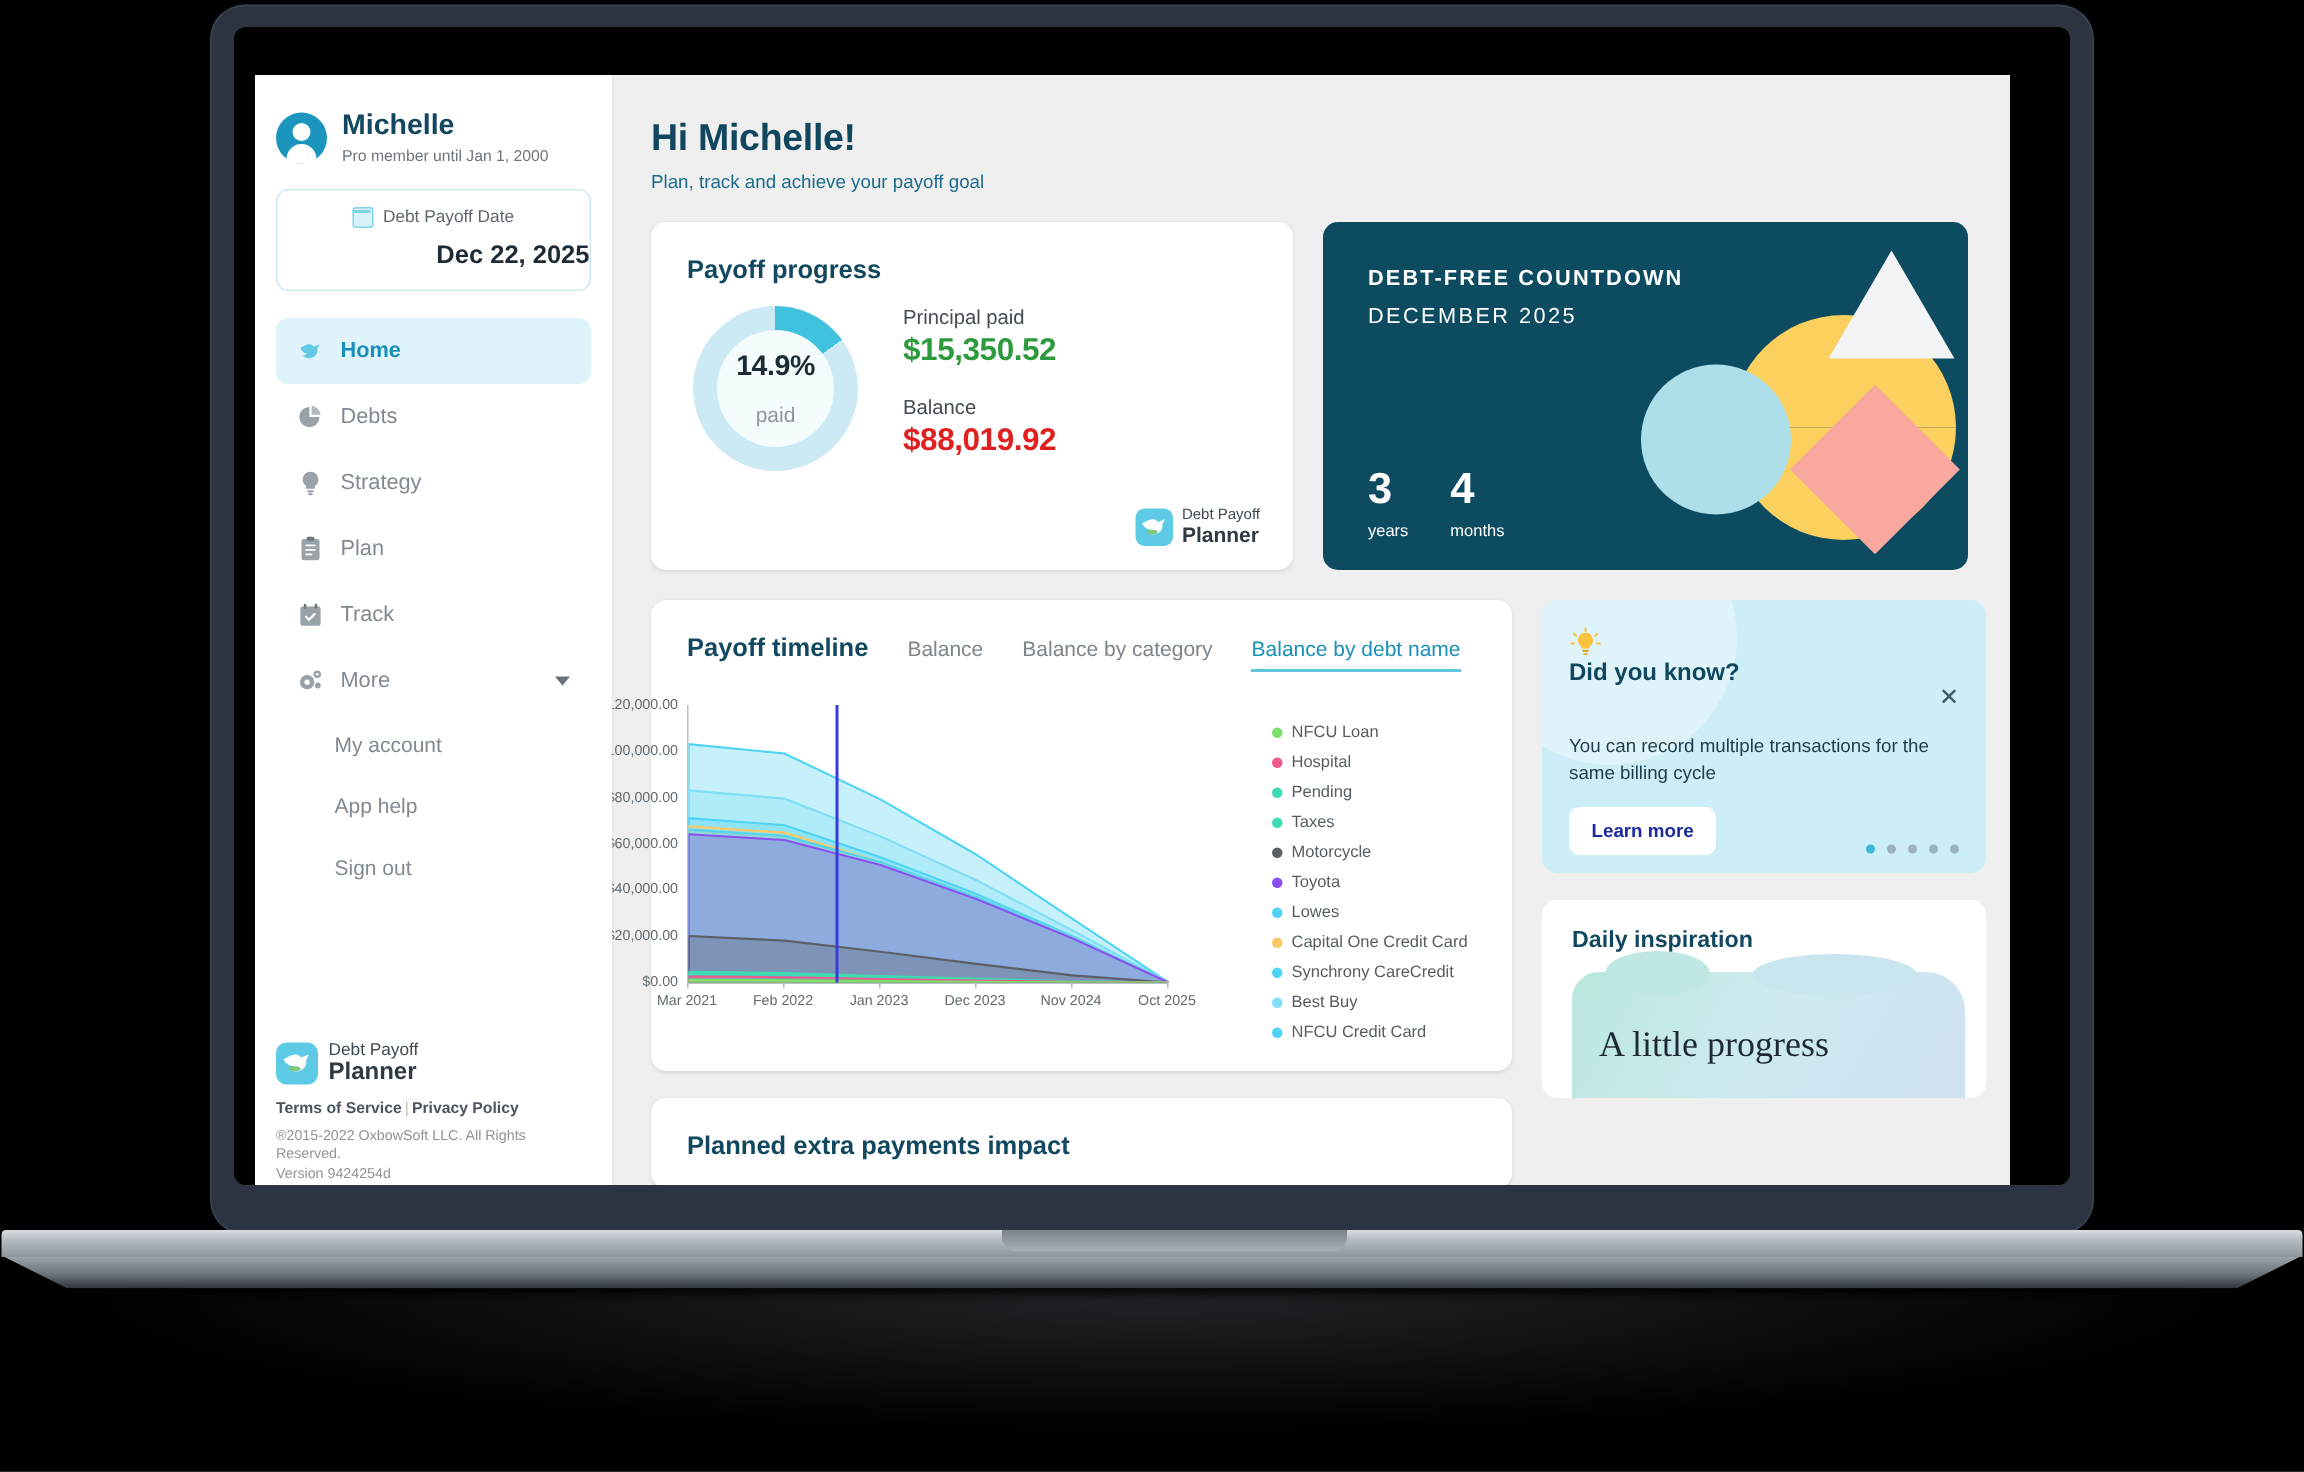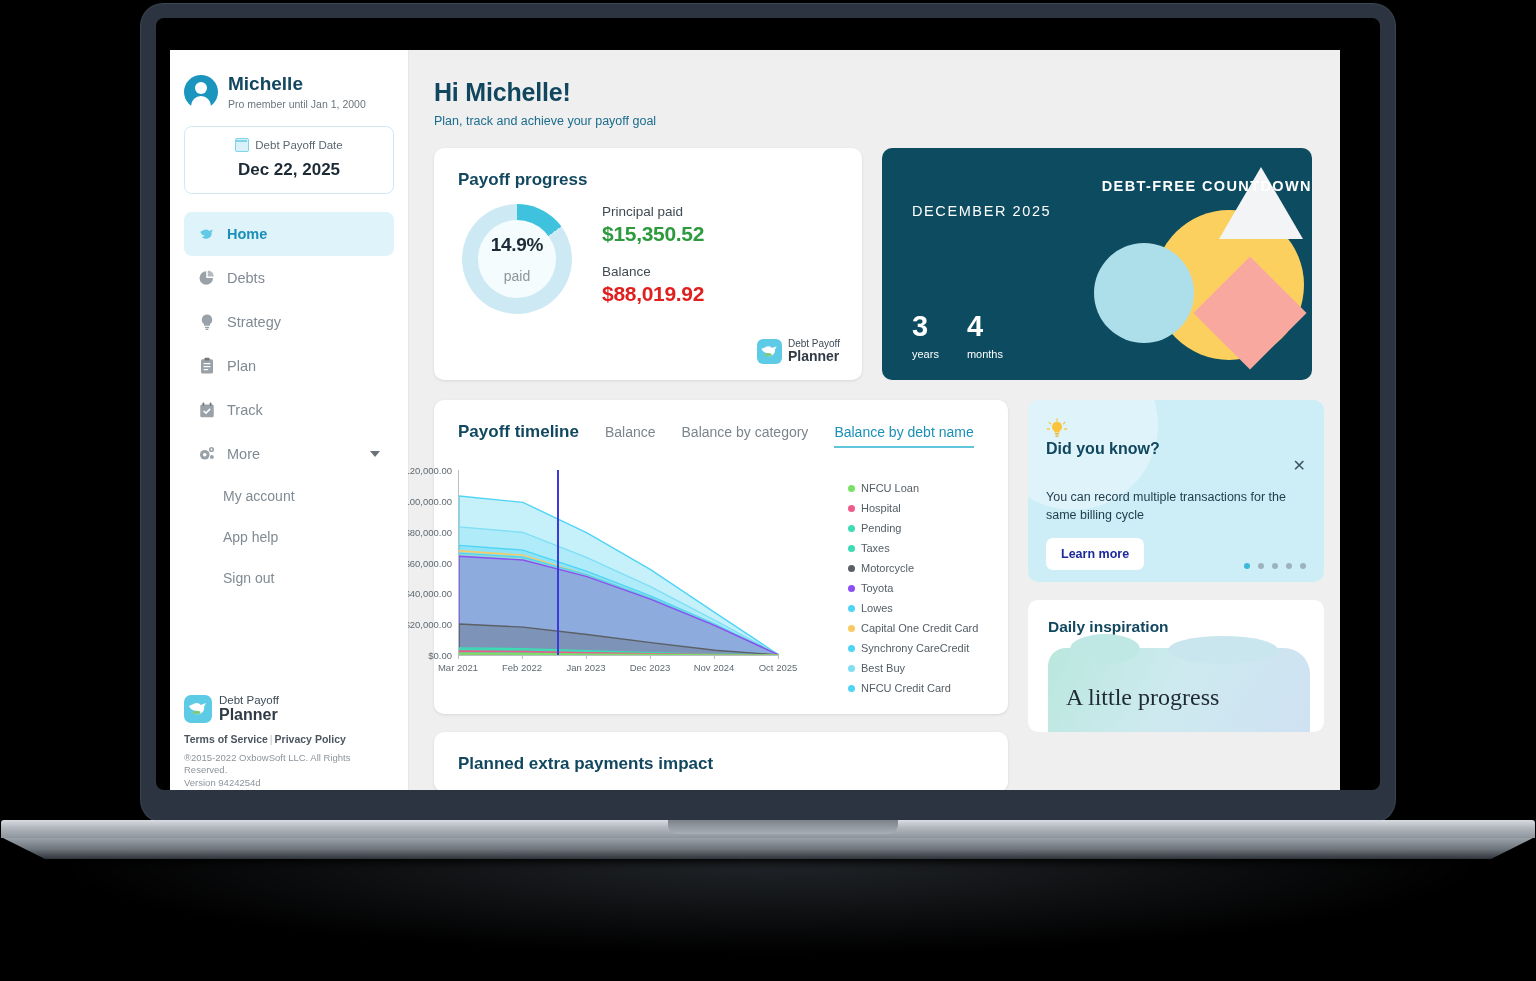--- a/index.html
+++ b/index.html
@@ -32,21 +32,21 @@
   
   .sidebar{position:absolute;left:0;top:0;width:238px;height:740px;background:#fff;
            border-right:1px solid #e6e6e6;}
   .profile{display:flex;align-items:center;gap:10px;padding:24px 0 0 14px;}
   .avatar{width:34px;height:34px;border-radius:50%;background:#1b95bd;position:relative;flex:0 0 auto;}
   .avatar:before{content:"";position:absolute;left:11px;top:7px;width:12px;height:12px;border-radius:50%;background:#fff;}
   .avatar:after{content:"";position:absolute;left:7px;top:21px;width:20px;height:13px;border-radius:10px 10px 0 0;background:#fff;}
   .uname{font-size:19px;font-weight:bold;color:#12475f;line-height:1.1;}
   .usub{font-size:10.5px;color:#6c757d;margin-top:3px;}
   .payoff-box{margin:16px 14px 0 14px;border:1px solid #cfe9f3;border-radius:8px;
-              padding:11px 0 13px 0;text-align:center;}
+              padding:11px 0 13px 0;text-align:right;}
   .payoff-lbl{font-size:11.5px;color:#5c6670;display:flex;gap:6px;align-items:center;justify-content:center;}
   .cal-ico{display:inline-block;width:12px;height:12px;border:1.6px solid #7fd4ea;border-radius:2px;position:relative;background:#d9f1f9;}
   .cal-ico:before{content:"";position:absolute;left:-1.6px;top:1px;width:12px;height:2.2px;background:#7fd4ea;}
   .payoff-date{font-size:17px;font-weight:bold;color:#1c2b36;margin-top:8px;}
 
   .nav{margin-top:18px;}
   .nav-item{display:flex;align-items:center;gap:11px;height:44px;margin:0 14px;padding-left:14px;
             border-radius:8px;font-size:14.5px;color:#808a93;cursor:pointer;}
   .nav-item.active{background:#dff3fa;color:#1a8fb8;font-weight:bold;}
   .nav-ico{width:18px;height:18px;flex:0 0 auto;display:block;}
@@ -81,21 +81,21 @@
   .stat-lbl{font-size:13.5px;color:#414b54;}
   .stat-val{font-size:21px;font-weight:bold;margin-top:3px;letter-spacing:-.3px;}
   .stat2{margin-top:18px;}
   .brand-sm{position:absolute;right:22px;bottom:16px;display:flex;align-items:center;gap:6px;}
   .brand-sm .brand-sq{width:25px;height:25px;border-radius:6px;}
   .brand-sm .brand-t1{font-size:10px;}
   .brand-sm .brand-t2{font-size:14px;}
 
   .c-count{width:430px;height:232px;background:#0c4b60;border-radius:10px;position:relative;
            overflow:hidden;padding:30px 0 0 30px;box-sizing:border-box;}
-  .cd-t1{font-size:14.5px;font-weight:bold;color:#fff;letter-spacing:1.4px;text-align:right;}
+  .cd-t1{font-size:14.5px;font-weight:bold;color:#fff;letter-spacing:1.4px;}
   .cd-t2{font-size:14.5px;color:#fff;letter-spacing:1.6px;margin-top:9px;}
   .cd-nums{position:absolute;left:30px;bottom:20px;display:flex;gap:28px;}
   .cd-num{font-size:29px;font-weight:bold;color:#fff;line-height:1;}
   .cd-unit{font-size:11px;color:#fff;margin-top:7px;}
   .sh-circ{position:absolute;left:212px;top:95px;width:100px;height:100px;border-radius:50%;background:#addfea;}
   .sh-half{position:absolute;left:272px;top:62px;width:150px;height:75px;
            background:#fbd05f;border-radius:75px 75px 0 0;}
   .sh-half2{position:absolute;left:272px;top:137px;width:150px;height:75px;background:#fbd05f;
             border-radius:0 0 75px 75px;}
   .sh-tri{position:absolute;left:337px;top:19px;width:0;height:0;border-left:42px solid transparent;

